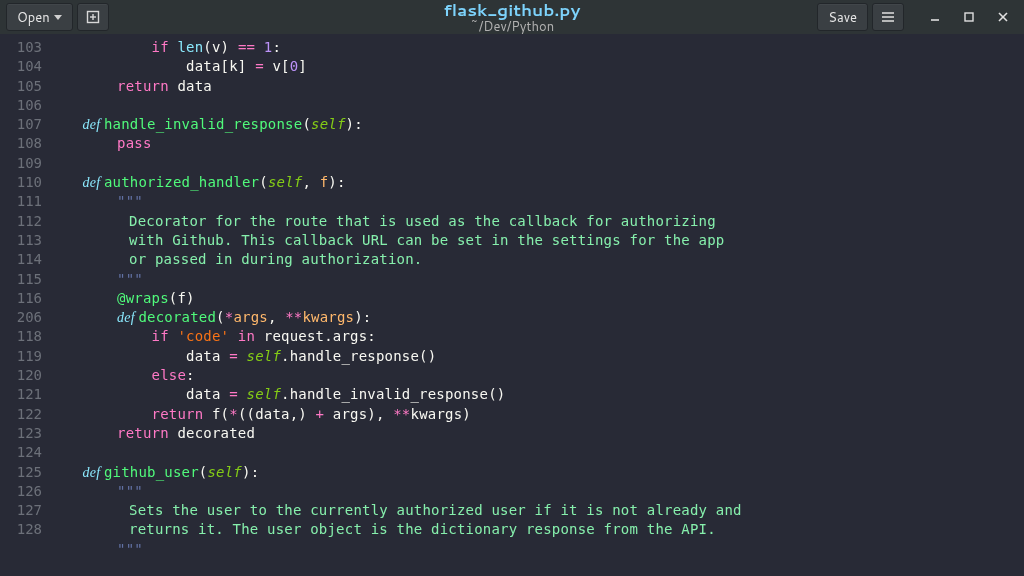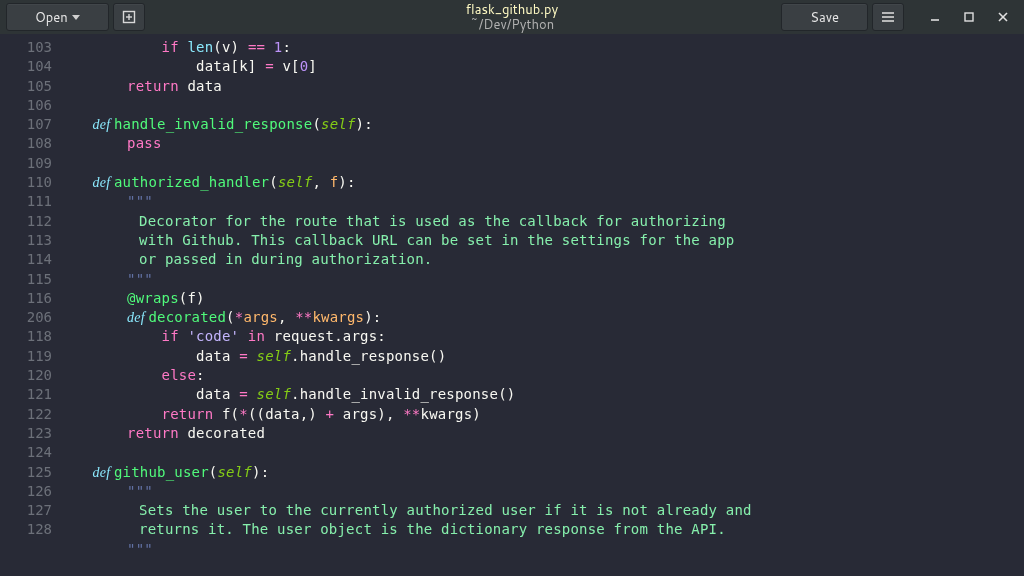--- a/index.html
+++ b/index.html
@@ -2,42 +2,42 @@
 <html><head>
 <meta charset="utf-8">
 <style>
   html,body{margin:0;padding:0;width:1024px;height:576px;overflow:hidden;background:#282a36;font-family:"DejaVu Sans Mono","Fira Mono","Consolas",monospace;font-size:14px;color:#d0d0d0;}
   
   .hdr{height:34px;background:#2e3436;display:flex;align-items:center;position:relative;font-family:"Cantarell","DejaVu Sans",sans-serif;font-size:13px;color:#e6e6e6;}
   .hdr .left,.hdr .right{display:flex;align-items:center;gap:4px;}
   .hdr .left{padding-left:6px;}
   .hdr .right{margin-left:auto;padding-right:6px;}
   .hdr .center{position:absolute;left:0;right:0;top:0;bottom:0;display:flex;flex-direction:column;align-items:center;justify-content:center;pointer-events:none;line-height:1.15;}
-  .hdr .center .t1{font-weight:normal;color:#fef9c3;font-size:13px;}
+  .hdr .center .t1{font-weight:bold;color:#7dd3fc;font-size:17px;}
   .hdr .center .t2{font-size:13px;color:#b0b0b0;}
-  .btn{background:#3a3f43;border:1px solid #22262a;border-radius:3px;height:26px;display:flex;align-items:center;justify-content:center;padding:0 28px;color:#e6e6e6;box-shadow:inset 0 1px rgba(255,255,255,0.04);}
+  .btn{background:#3a3f43;border:1px solid #22262a;border-radius:3px;height:26px;display:flex;align-items:center;justify-content:center;padding:0 10px;color:#e6e6e6;box-shadow:inset 0 1px rgba(255,255,255,0.04);}
   .btn.sq{width:30px;padding:0;}
   .winbtn{width:30px;height:26px;display:flex;align-items:center;justify-content:center;color:#e0e0e0;}
   .caret{margin-left:4px;display:inline-block;width:0;height:0;border-left:4px solid transparent;border-right:4px solid transparent;border-top:5px solid #d0d0d0;}
   svg{display:block;}
   
-  .editor{position:absolute;top:34px;left:0;right:0;bottom:0;background:#282a36;overflow:hidden;margin-left:10px;}
+  .editor{position:absolute;top:34px;left:0;right:0;bottom:0;background:#282a36;overflow:hidden;}
   .gutter{position:absolute;left:0;top:0;bottom:0;width:42px;text-align:right;color:#6c7079;padding-top:4px;}
   .code{position:absolute;left:48px;right:0;top:0;bottom:0;padding-top:4px;white-space:pre;letter-spacing:0.2px;}
   .ln,.cl{height:19.3px;line-height:19.3px;}
   
   .kw{color:#ff79c6;}          
   .kw2{color:#8be9fd;font-style:italic;font-family:Liberation Serif, serif;} 
   .fn{color:#50fa7b;}          
   .nm{color:#f8f8f2;}          
   .op{color:#ff79c6;}          
   .pn{color:#f8f8f2;}          
   .pr{color:#ffb86c;}          
   .nu{color:#bd93f9;}          
-  .st{color:#c4b5fd;}          
+  .st{color:#f97316;}          
   .cm{color:#86efac;padding-left:12px;}          
   .dq{color:#6272a4;}          
   .bi{color:#8be9fd;}          
   .sl{color:#84cc16;font-style:italic;} 
   .at{color:#50fa7b;text-align:right;}
 </style>
 </head>
 <body>
 
 <div class="hdr">

